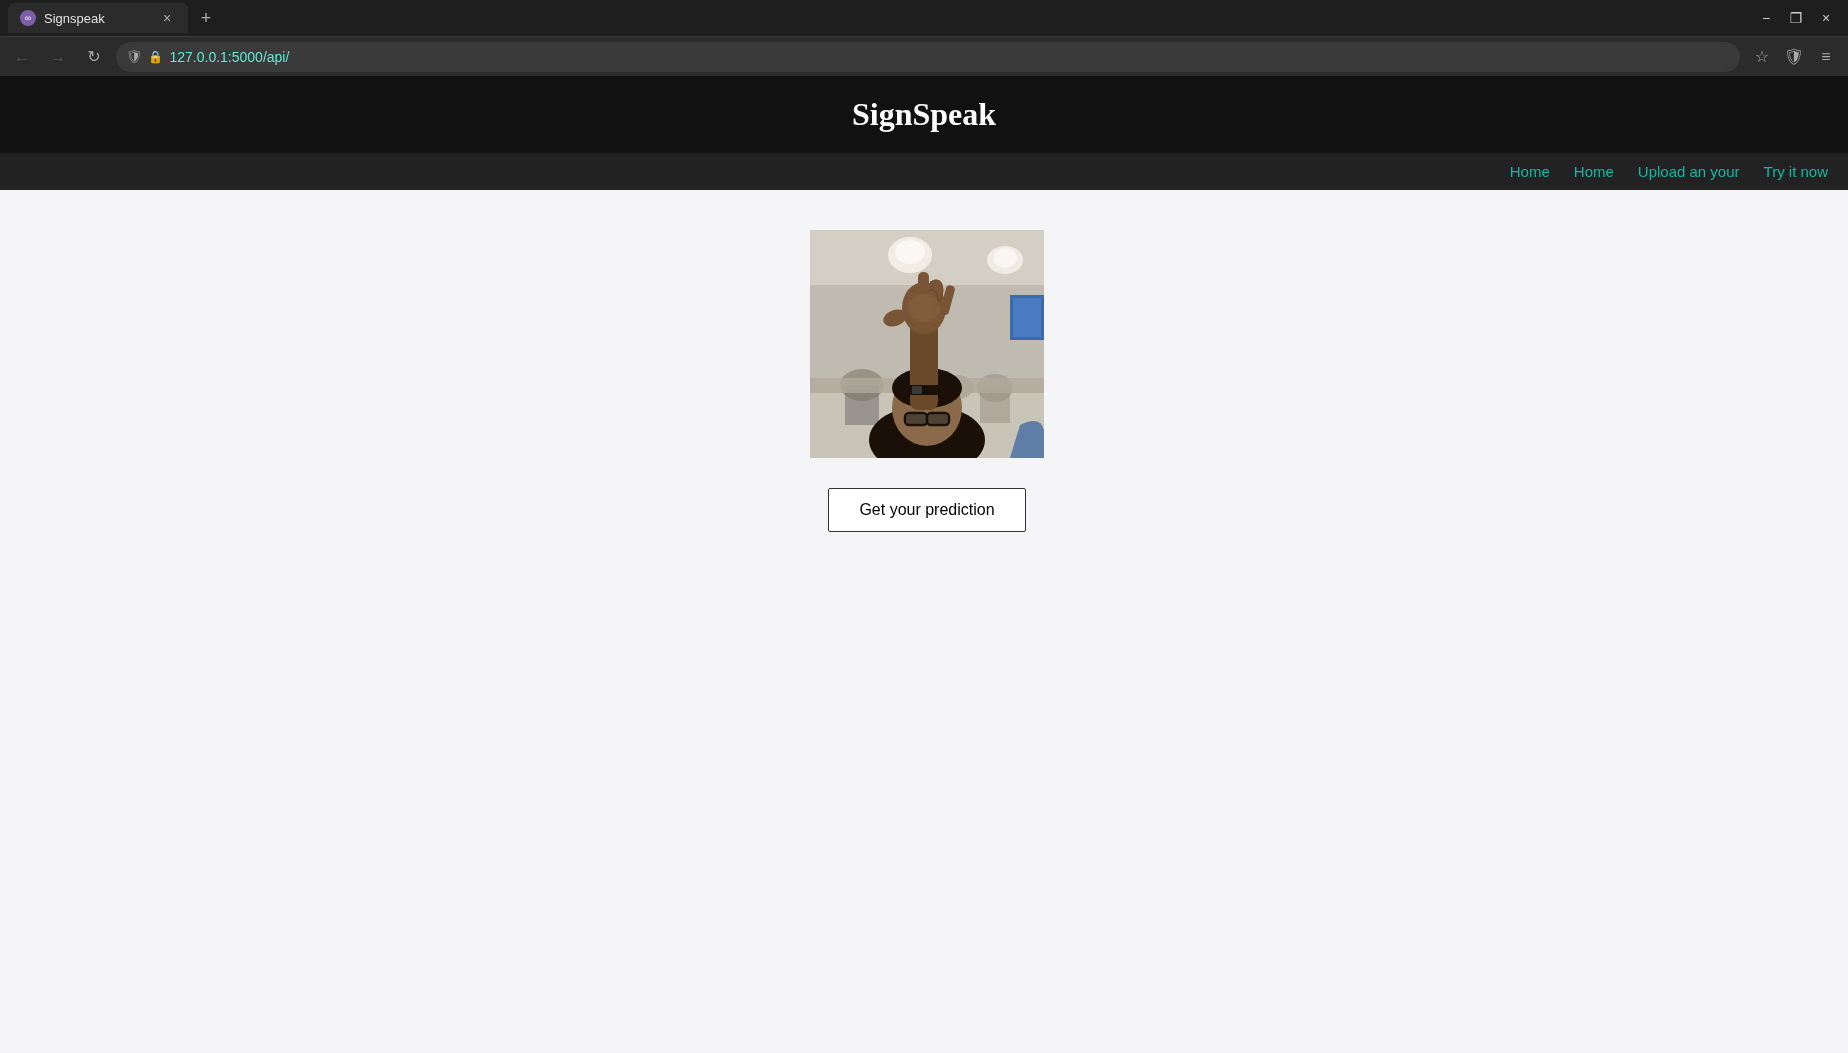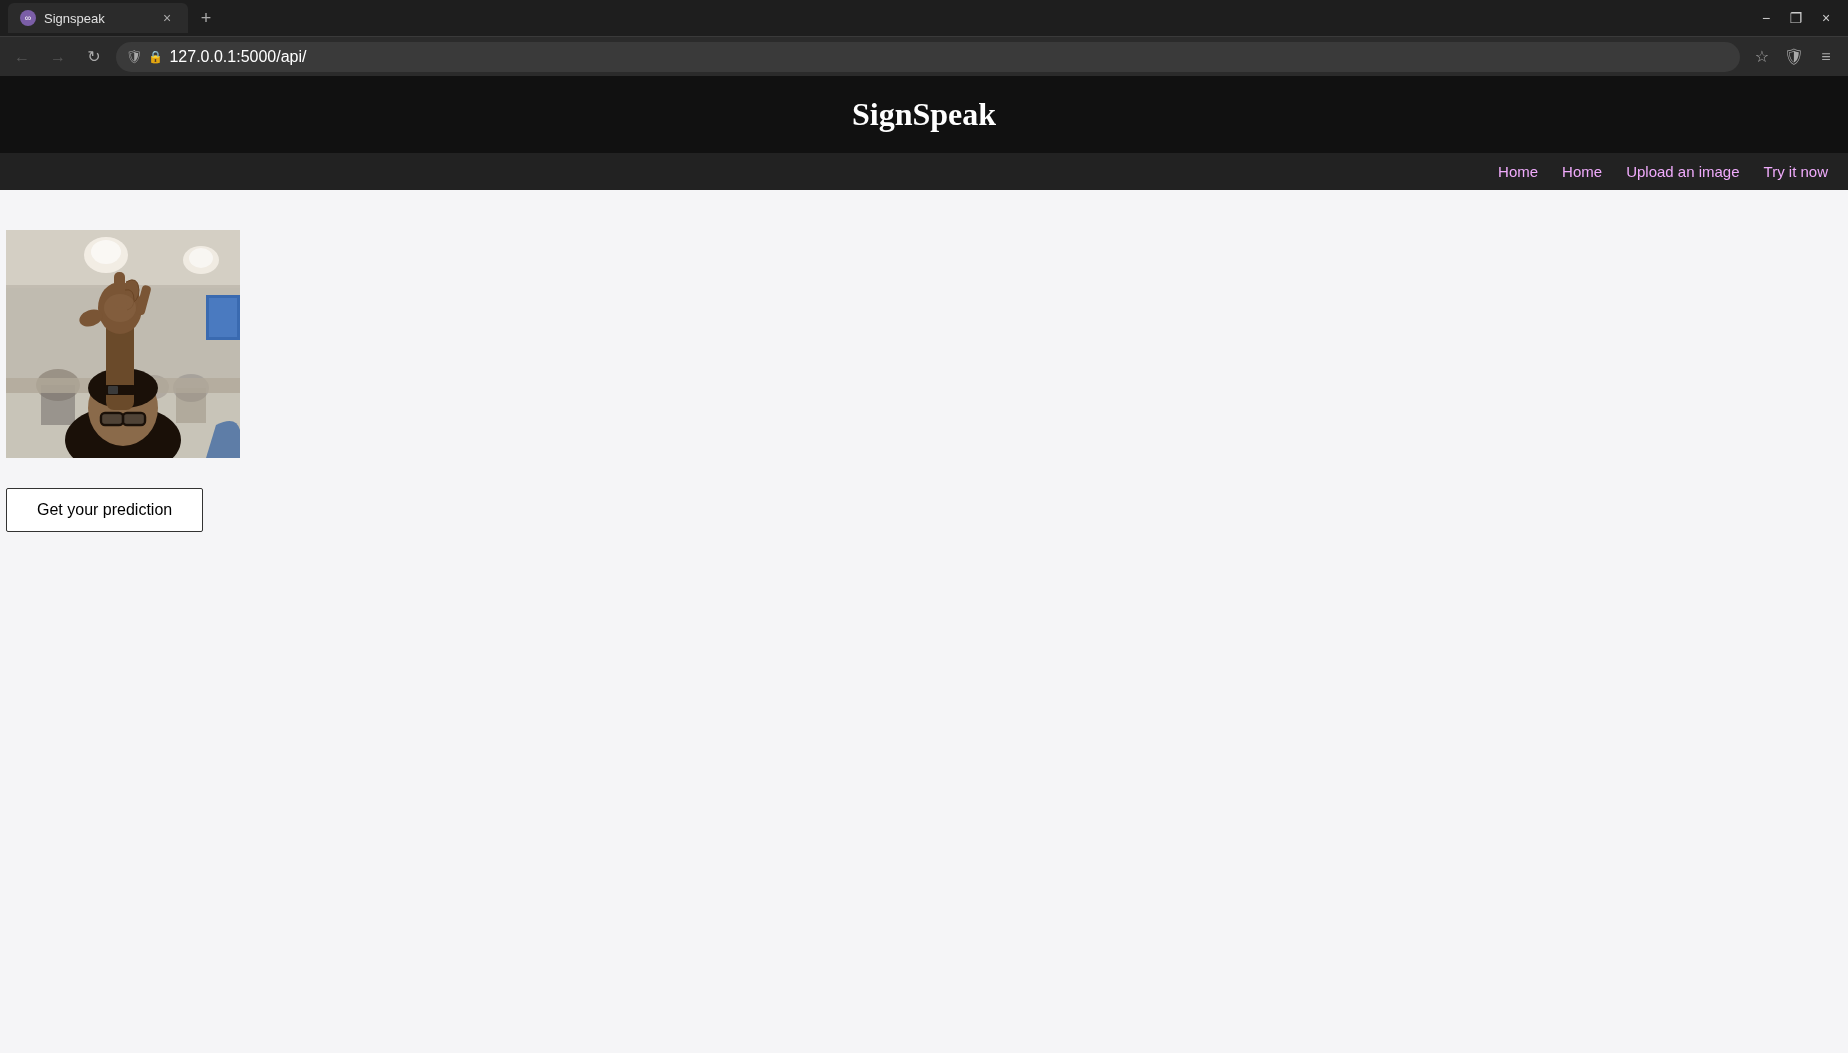--- a/index.html
+++ b/index.html
@@ -145,22 +145,22 @@
       color: #aaa;
       font-size: 13px;
     }
 
     .address-bar-lock {
       color: #aaa;
       font-size: 12px;
     }
 
     .address-bar-url {
-      color: #ffffff;
-      font-size: 16px;
+      color: #5eead4;
+      font-size: 14px;
       flex: 1;
     }
 
     .toolbar-right {
       display: flex;
       align-items: center;
       gap: 4px;
     }
 
     .toolbar-icon {
@@ -191,32 +191,32 @@
     .site-nav {
       background: #222;
       padding: 10px 20px;
       display: flex;
       justify-content: flex-end;
       align-items: center;
       gap: 24px;
     }
 
     .nav-link {
-      color: #f0abfc;
+      color: #14b8a6;
       text-decoration: none;
       font-size: 15px;
       cursor: pointer;
     }
 
     .site-content {
       background: #f5f5f7;
       min-height: 700px;
       display: flex;
       flex-direction: column;
-      align-items: flex-start;
+      align-items: center;
       padding-top: 40px;
       margin-left: 6px;
     }
 
     .prediction-button {
       border: 1.5px solid #333;
       background: white;
       padding: 12px 30px;
       font-size: 16px;
       cursor: pointer;
@@ -272,21 +272,21 @@
 
 <div class="site-wrapper">
 
   <header class="site-header">
     <h1 class="site-title">SignSpeak</h1>
   </header>
 
   <nav class="site-nav">
     <a class="nav-link">Home</a>
     <a class="nav-link">Home</a>
-    <a class="nav-link">Upload an image</a>
+    <a class="nav-link">Upload an your</a>
     <a class="nav-link">Try it now</a>
   </nav>
 
   <main class="site-content">
 
     <div class="hand-canvas-wrapper">
       <svg width="234" height="228" viewBox="0 0 234 228" xmlns="http://www.w3.org/2000/svg">
 
         <rect width="234" height="228" fill="#c8c4b8"></rect>
 

